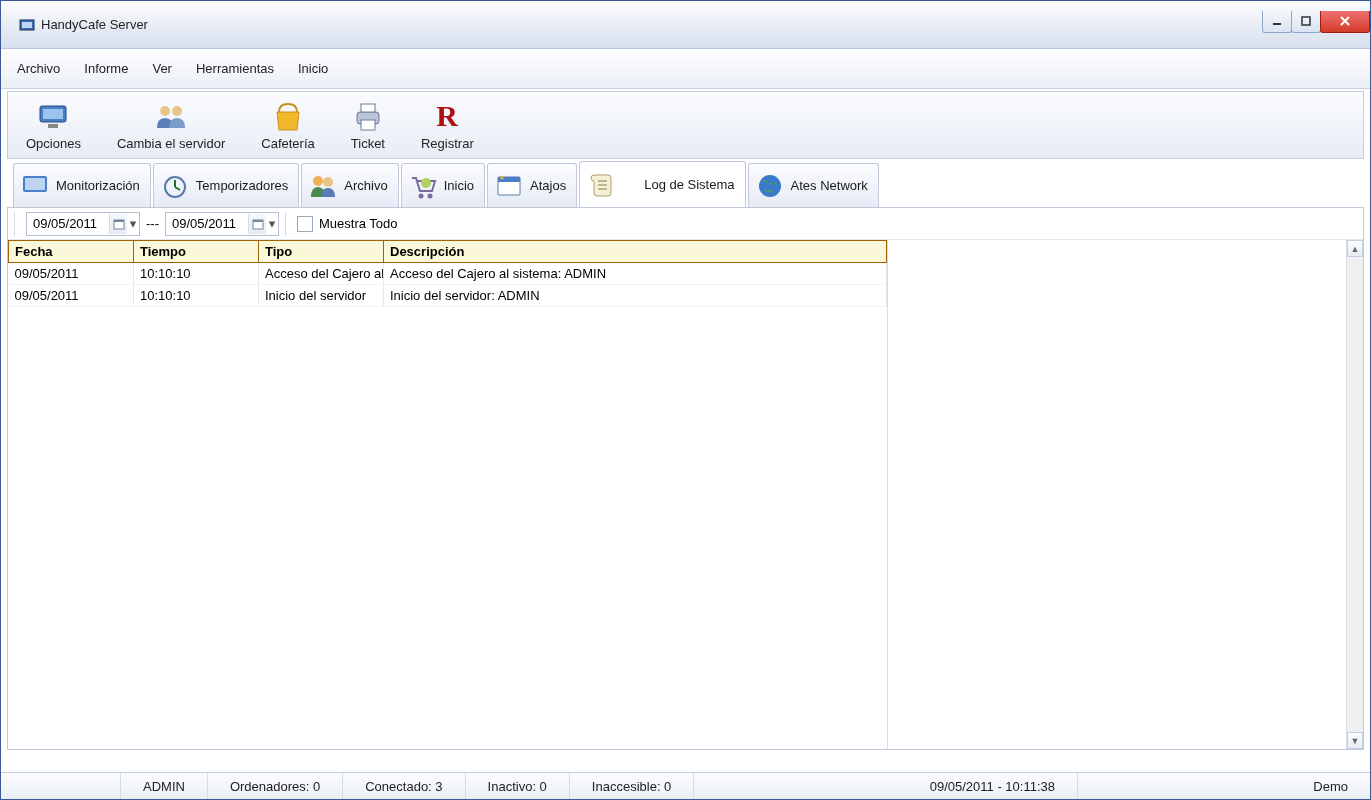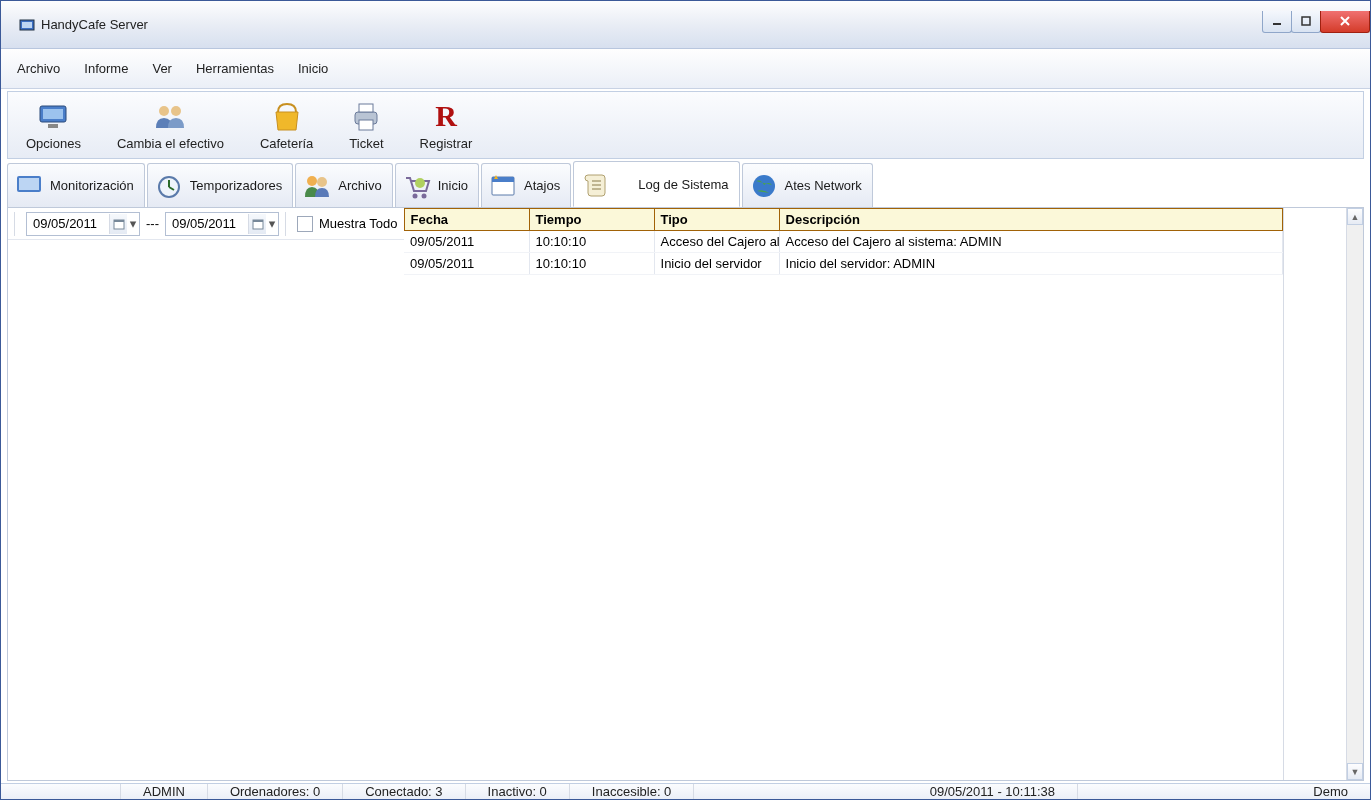--- a/index.html
+++ b/index.html
@@ -10,46 +10,46 @@
 .titlebar .title { flex: 1; font-size: 13px; color: #222; }
 .winbtns { display: flex; height: 22px; margin-top: -6px; }
 .winbtn { width: 30px; height: 22px; border: 1px solid #8fa6c9; border-top: none; background: linear-gradient(#f4f7fc, #d9e3f2); margin-left: -1px; display: flex; align-items: center; justify-content: center; border-radius: 0 0 3px 3px; cursor: pointer; }
 .winbtn.close { width: 50px; background: linear-gradient(#f07171,#d43c2a); border-color: #a02010; color: #fff; }
 .winbtn svg { width: 12px; height: 10px; }
 .menubar { height: 40px; background: linear-gradient(#fefefe,#ebeff7); border-bottom: 1px solid #c8d2e4; display: flex; align-items: center; padding: 0 10px; gap: 12px; }
 .menubar span { color: #222; cursor: pointer; padding: 3px 6px; }
 .toolbar { height: 68px; background: linear-gradient(#fbfcfe,#e7ecf5); border: 1px solid #c2cfe3; margin: 2px 6px 0 6px; display: flex; align-items: center; }
 .toolbtn { display: flex; flex-direction: column; align-items: center; justify-content: center; padding: 4px 18px; height: 62px; cursor: pointer; color: #222; }
 .toolbtn .ticon { width: 34px; height: 34px; margin-bottom: 2px; }
-.tabbar { height: 48px; display: flex; align-items: flex-end; padding: 0 6px; }
+.tabbar { height: 48px; display: flex; align-items: flex-end; padding: 0 12px; }
 .tab { height: 44px; background: linear-gradient(#fbfcfe,#e5eaf4); border: 1px solid #bfc9da; border-bottom: none; border-radius: 3px 3px 0 0; display: flex; align-items: center; padding: 0 10px 0 6px; margin-right: 2px; cursor: pointer; gap: 6px; color: #1a1a1a; }
 .tab.active { background: #fff; border-bottom: 1px solid #fff; position: relative; z-index: 2; height: 46px; gap: 28px; }
 .tab .ticon { width: 30px; height: 30px; }
-.content { flex: 1; border: 1px solid #bfc9da; margin: 0 6px 2px 6px; display: flex; flex-direction: row; min-height: 0; background: #fff; position: relative; z-index: 1; justify-content: space-between; }
+.content { flex: 1; border: 1px solid #bfc9da; margin: 0 6px 2px 6px; display: flex; flex-direction: column; min-height: 0; background: #fff; position: relative; z-index: 1; justify-content: space-between; }
 .filterbar { height: 32px; display: flex; align-items: center; padding: 0 6px; gap: 6px; border-bottom: 1px solid #e3e7ef; }
 .sep-grip { width: 6px; height: 24px; border-left: 1px solid #d6dbe5; border-right: 1px solid #fff; }
 .dateinput { display: flex; align-items: center; border: 1px solid #b3bfd3; height: 24px; background: #fff; }
 .dateinput input { border: none; outline: none; width: 82px; padding: 2px 6px; font: inherit; }
 .dateinput .cal { width: 18px; height: 20px; border-left: 1px solid #d6dbe5; background: linear-gradient(#f5f8fc,#e4eaf4); display:flex; align-items:center; justify-content:center; }
 .dateinput .dd { width: 12px; height: 20px; display:flex; align-items:center; justify-content:center; color:#555; }
 .check { width: 16px; height: 16px; border: 1px solid #9da8ba; background: #fff; display: inline-block; }
 .tablewrap { flex: 1; display: flex; min-height: 0; }
 .tablecontainer { width: 880px; border-right: 1px solid #d6dbe5; overflow: auto; }
 table { border-collapse: collapse; width: 100%; table-layout: fixed; }
 th { background: #fbf8d9; border: 1px solid #a16207; text-align: left; padding: 3px 6px; font-weight: bold; font-size: 13px; }
 td { border-right: 1px solid #e3e7ef; border-bottom: 1px solid #f1f3f7; padding: 3px 6px; white-space: nowrap; overflow: hidden; text-overflow: clip; }
 col.c-fecha { width: 125px; }
 col.c-tiempo { width: 125px; }
 col.c-tipo { width: 125px; }
 col.c-desc { width: auto; }
 .scrollspace { flex: 1; position: relative; }
 .vscroll { position: absolute; right: 0; top: 0; bottom: 0; width: 17px; background: #f0f0f0; border-left: 1px solid #d6dbe5; display: flex; flex-direction: column; }
 .vscroll .arrow { height: 17px; background: linear-gradient(#fdfdfe,#e6ebf4); border: 1px solid #c2cfe3; display:flex; align-items:center; justify-content:center; font-size:9px; color:#666; }
 .vscroll .track { flex:1; }
-.statusbar { height: 16px; border-top: 1px solid #c2cfe3; background: linear-gradient(#fbfcfe,#ebeff7); display: flex; align-items: flex-end; color: #222; }
+.statusbar { height: 27px; border-top: 1px solid #c2cfe3; background: linear-gradient(#fbfcfe,#ebeff7); display: flex; align-items: flex-end; color: #222; margin-top: 20px; }
 .statusbar .cell { padding: 0 22px; border-right: 1px solid #d6dbe5; height: 100%; display: flex; align-items: center; }
 .statusbar .cell.first { width: 120px; }
 .statusbar .spacer { flex: 1; }
 </style>
 </head>
 <body>
 
 <div class="window">
   <div class="titlebar">
     <span class="app-icon">
@@ -95,21 +95,21 @@
           </svg></span>
       <span>Opciones</span>
     </div>
     <div class="toolbtn">
       <span class="ticon"><svg viewBox="0 0 34 34">
             <circle cx="11" cy="11" r="5" fill="#e8c48a"></circle>
             <path d="M3 28 Q3 18 11 18 Q19 18 19 28 Z" fill="#5b7fb8"></path>
             <circle cx="23" cy="11" r="5" fill="#e8c48a"></circle>
             <path d="M15 28 Q15 18 23 18 Q31 18 31 28 Z" fill="#7b9bc8"></path>
           </svg></span>
-      <span>Cambia el efectivo</span>
+      <span>Cambia el servidor</span>
     </div>
     <div class="toolbtn">
       <span class="ticon"><svg viewBox="0 0 34 34">
             <path d="M8 12 Q8 4 17 4 Q26 4 26 12" fill="none" stroke="#c89020" stroke-width="2"></path>
             <path d="M6 12 L28 12 L26 30 L8 30 Z" fill="#f0b82a" stroke="#c89020"></path>
           </svg></span>
       <span>Cafetería</span>
     </div>
     <div class="toolbtn">
       <span class="ticon"><svg viewBox="0 0 34 34">

